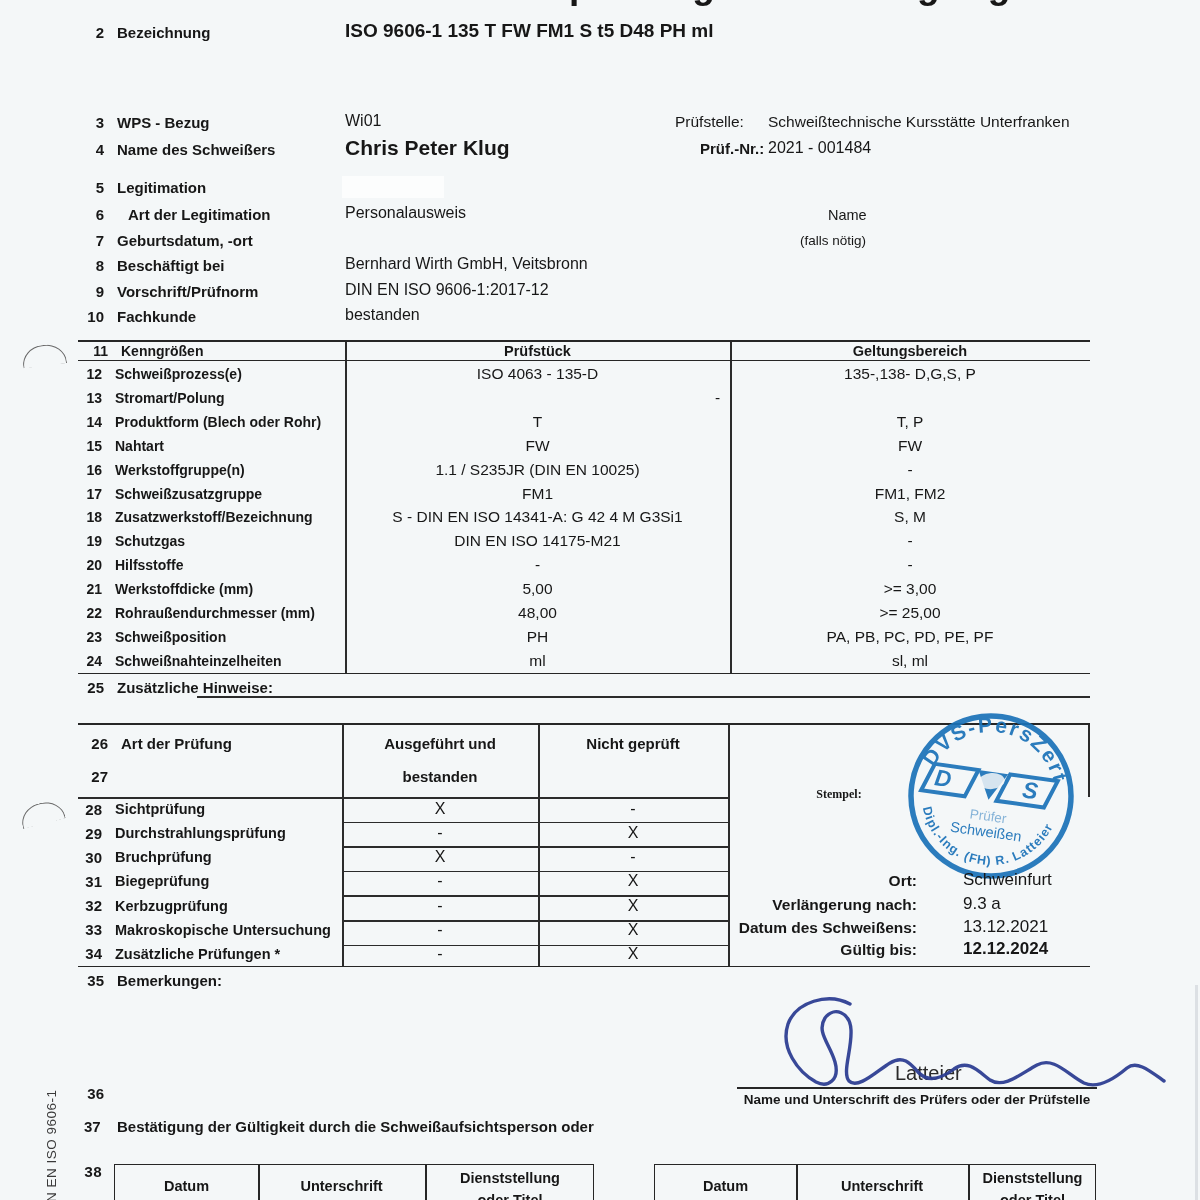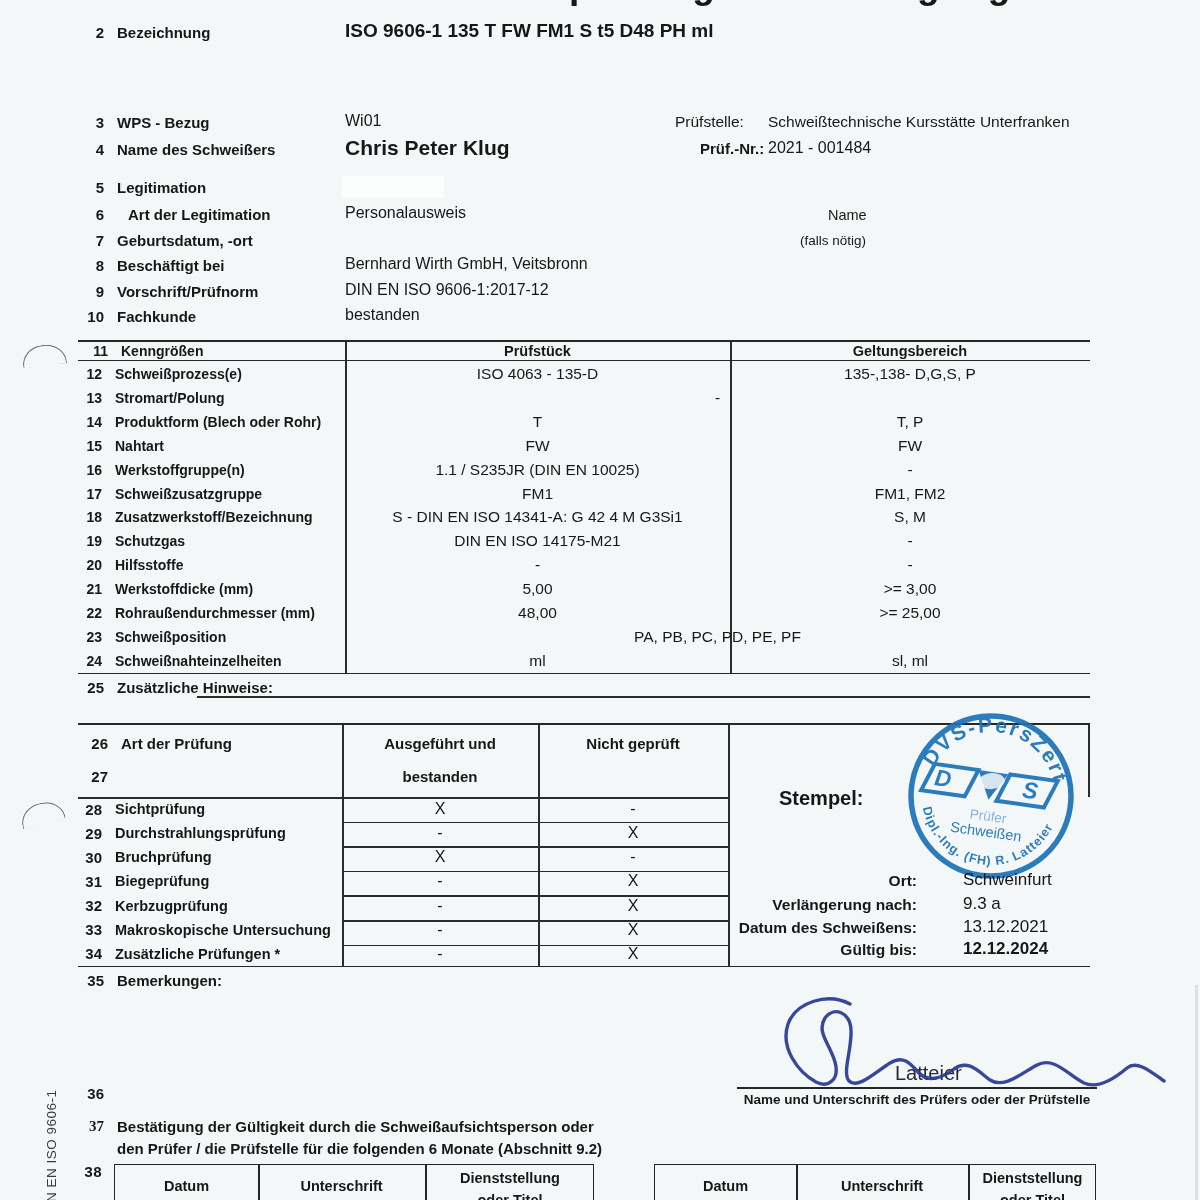--- a/index.html
+++ b/index.html
@@ -196,20 +196,21 @@
             <span class="lbl">Rohraußendurchmesser (mm)</span>
           </div>
           <div class="uc1">48,00</div>
           <div class="uc2">&gt;= 25,00</div>
         </div>
       <div class="utrow">
           <div class="uc0">
             <span class="num" style="font-size:14px;">23</span>
             <span class="lbl">Schweißposition</span>
           </div>
+          <div class="uc1">PH</div>
           <div class="uc2">PA, PB, PC, PD, PE, PF</div>
         </div>
       <div class="utrow">
           <div class="uc0">
             <span class="num" style="font-size:14px;">24</span>
             <span class="lbl">Schweißnahteinzelheiten</span>
           </div>
           <div class="uc1">ml</div>
           <div class="uc2">sl, ml</div>
         </div>
@@ -292,21 +293,21 @@
           <div class="tc0">
             <span class="num">34</span>
             <span class="lbl">Zusätzliche Prüfungen *</span>
           </div>
           <div class="tc1">-</div>
           <div class="tc2">X</div>
         </div>
     </div>
   </div>
 
-  <span class="abs b" style="left:779px;top:787px;width:120px;text-align:left;font-size:20px;">Stempel:</span>
+  <span class="abs b" style="left:779px;top:787px;width:120px;text-align:center;font-size:12px;font-family:Liberation Serif, serif;">Stempel:</span>
   <svg class="abs" style="left:901px;top:704px;opacity:.92;" width="180" height="184" viewBox="0 0 180 184">
     <g transform="rotate(8 90 92)" fill="#1b72b8">
       <circle cx="90" cy="92" r="80" fill="none" stroke="#1b72b8" stroke-width="5.5"></circle>
       <defs>
         <path id="arcTop" d="M 26 92 A 64 64 0 0 1 154 92"></path>
         <path id="arcBot" d="M 21 92 A 69 69 0 0 0 159 92"></path>
       </defs>
       <text font-size="21" font-weight="bold" letter-spacing="2" font-family="Liberation Sans, sans-serif">
         <textPath href="#arcTop" startOffset="50%" text-anchor="middle">DVS-PersZert</textPath>
       </text>
@@ -339,23 +340,22 @@
   <span class="abs lbl" style="left:117px;top:972px;">Bemerkungen:</span>
 
   <span class="abs" style="left:895px;top:1062px;font-size:20px;color:#2a2a2a;">Latteier</span>
   <svg class="abs" style="left:730px;top:992px;" width="440" height="105" viewBox="0 0 440 105">
     <path d="M 120 12 C 98 0, 66 10, 58 32 C 50 56, 68 80, 86 90 C 98 96, 110 88, 105 70 C 100 52, 86 40, 95 26 C 104 14, 120 20, 121 38 C 122 58, 112 80, 119 89 C 128 98, 148 78, 160 71 C 173 63, 180 71, 188 80 C 198 91, 212 86, 224 77 C 238 67, 248 79, 260 88 C 274 97, 292 81, 307 73 C 324 64, 338 83, 354 91 C 367 97, 384 87, 397 76 C 407 68, 420 79, 434 89" fill="none" stroke="#2d3e92" stroke-width="3.4" stroke-linecap="round" opacity="0.95"></path>
   </svg>
   <div class="hline" style="left:737px;top:1087px;width:360px;background:#262626;"></div>
   <span class="abs b" style="left:737px;top:1092px;width:360px;text-align:center;font-size:13.5px;">Name und Unterschrift des Prüfers oder der Prüfstelle</span>
 
   <span class="abs num" style="left:84px;top:1085px;width:20px;text-align:right;">36</span>
-  <span class="abs num" style="left:84px;top:1118px;width:20px;text-align:right;font-family:Liberation Serif, serif;">37</span>
+  <span class="abs num" style="left:84px;top:1118px;width:20px;">37</span>
   <span class="abs b" style="left:117px;top:1118px;font-size:15px;">Bestätigung der Gültigkeit durch die Schweißaufsichtsperson oder</span>
-  <span class="abs b" style="left:117px;top:1140px;font-size:15px;">den Prüfer / die Prüfstelle für die folgenden 6 Monate (Abschnitt 9.2)</span>
   <span class="abs num" style="left:84px;top:1165px;width:20px;text-align:left;font-family:Liberation Mono, monospace;">38</span>
 
   <div class="btable" style="left:114px;width:480px;">
     <div class="bv" style="left:143px;"></div>
     <div class="bv" style="left:310px;"></div>
     <span class="bh" style="left:0;width:143px;top:13px;">Datum</span>
     <span class="bh" style="left:143px;width:167px;top:13px;">Unterschrift</span>
     <span class="bh" style="left:310px;width:170px;top:5px;">Dienststellung</span>
     <span class="bh" style="left:310px;width:170px;top:27px;">oder Titel</span>
   </div>

